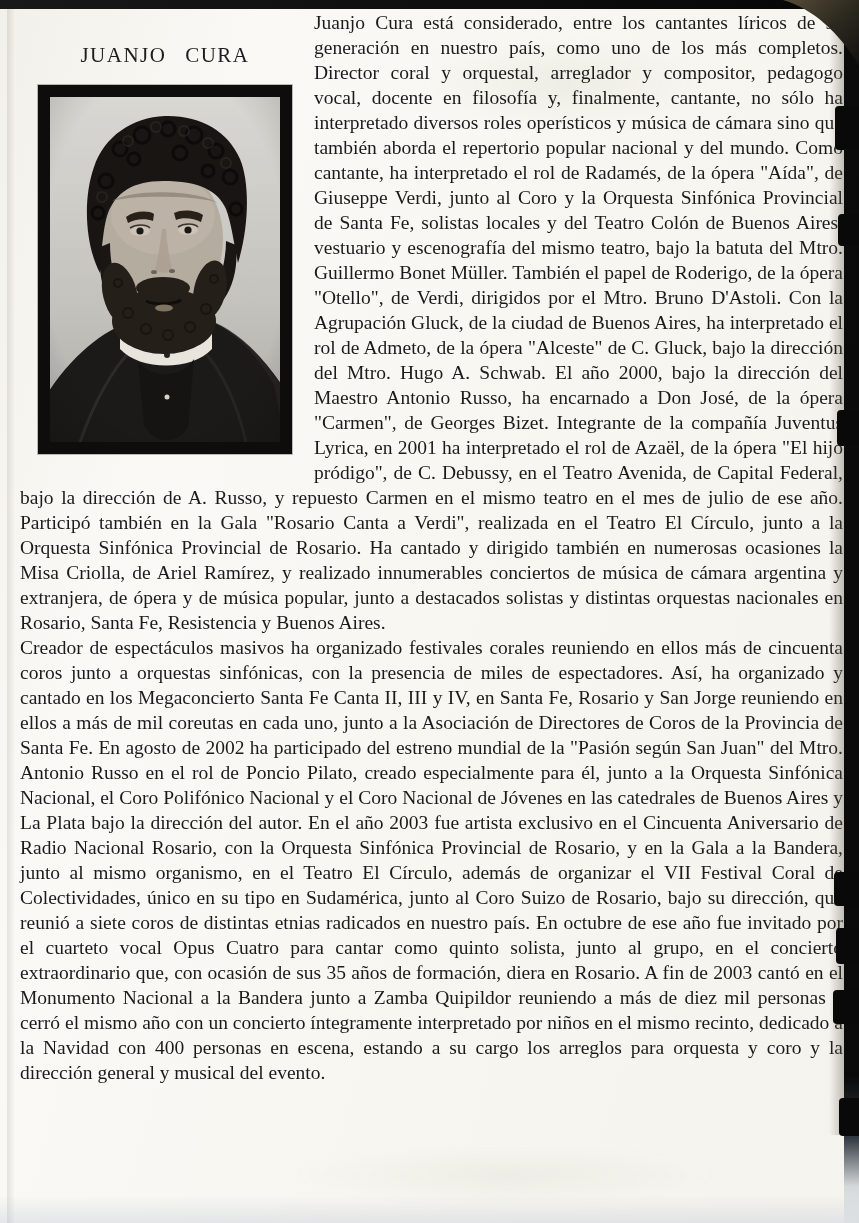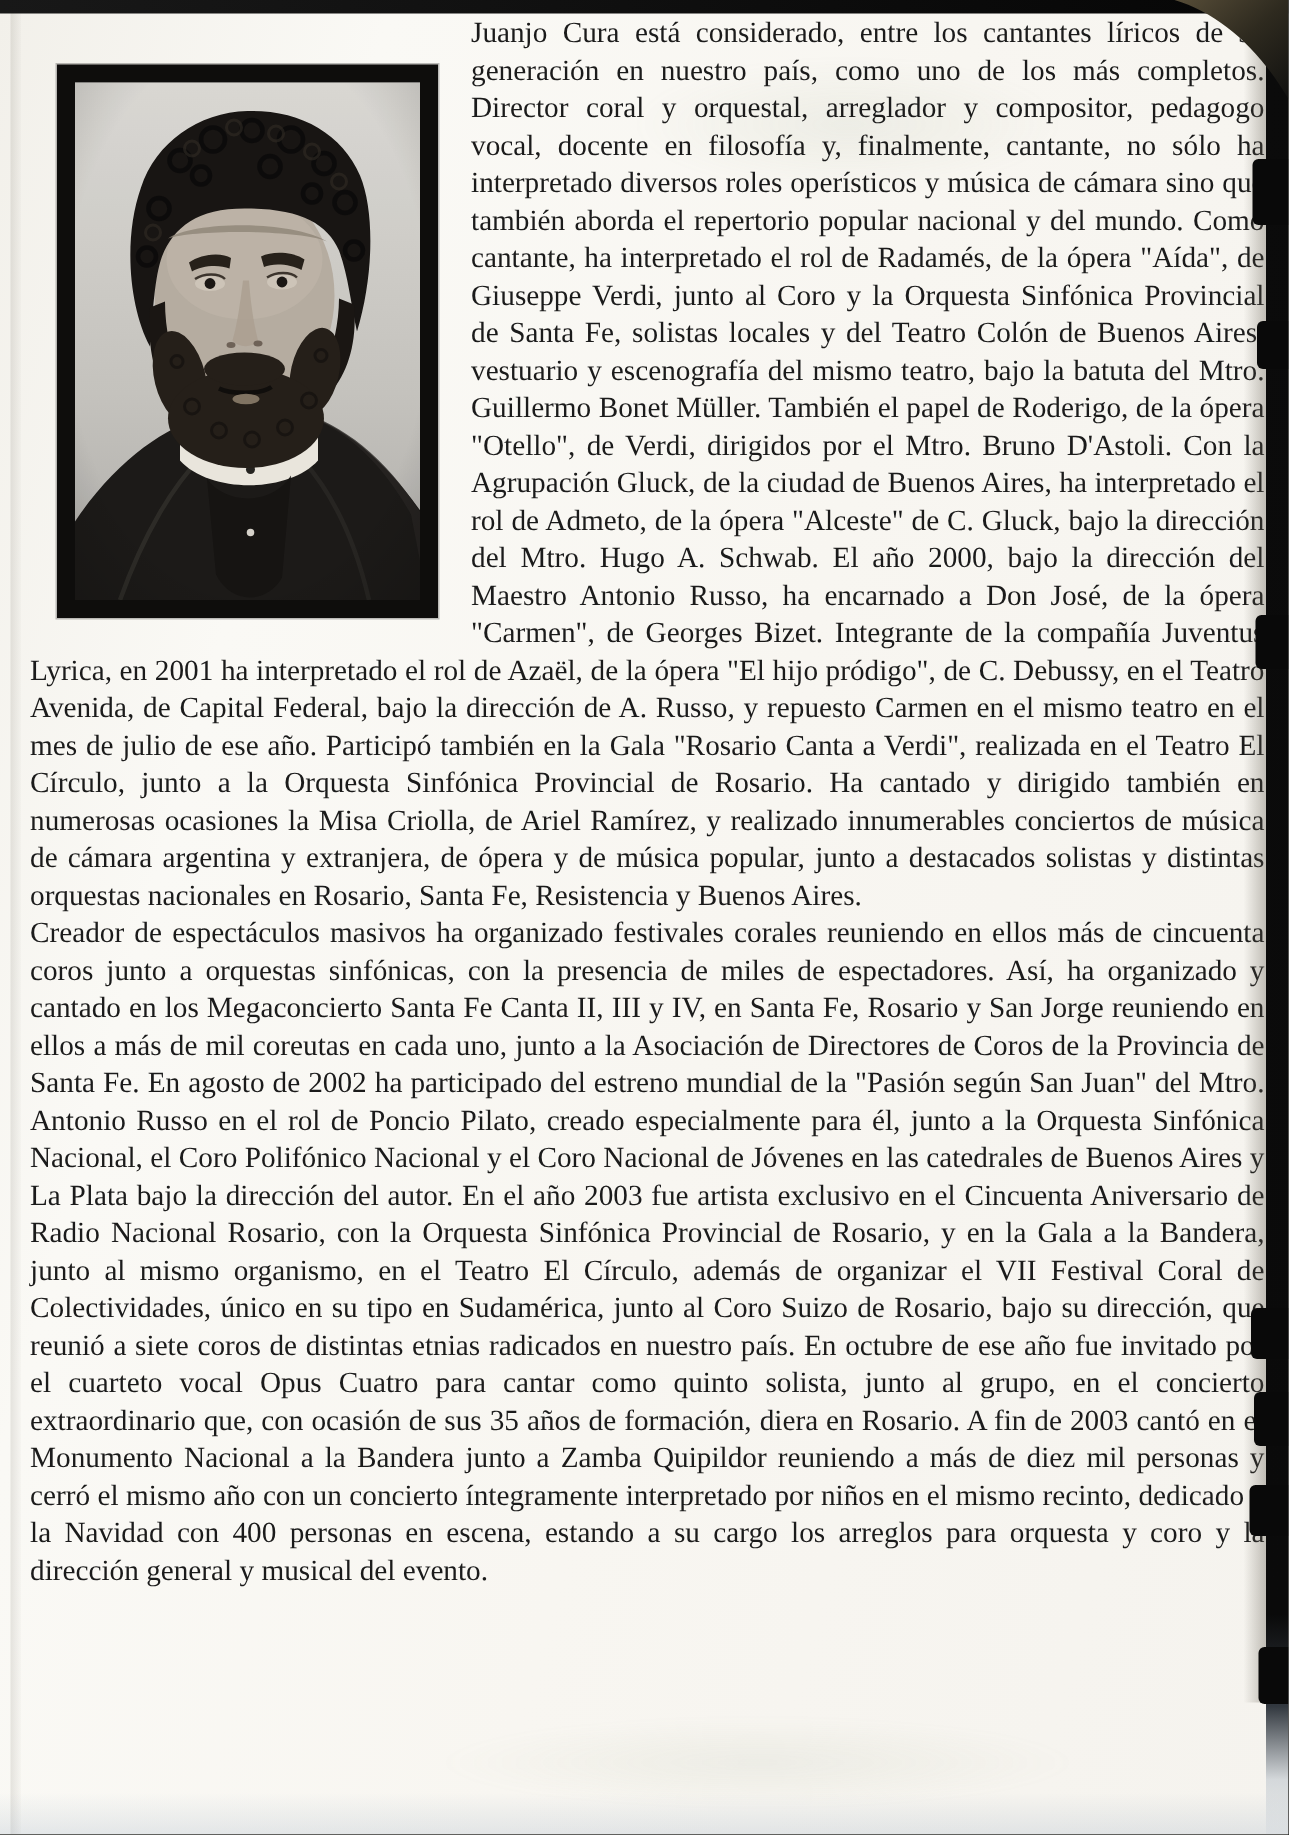--- a/index.html
+++ b/index.html
@@ -96,20 +96,21 @@
 <body>
 
 <div class="page">
 
   <div class="ghost ghost1"></div>
   <div class="ghost ghost2"></div>
 
   <div class="content">
 
     <div class="photo-block">
+      <div class="page-title">JUANJO CURA</div>
 
       <div class="photo-frame">
         <svg width="230" height="345" viewBox="0 0 230 345" xmlns="http://www.w3.org/2000/svg">
           <defs>
             <linearGradient id="bgG" x1="0" y1="0" x2="0" y2="1">
               <stop offset="0" stop-color="#dcdad5"></stop>
               <stop offset="0.6" stop-color="#c6c4bf"></stop>
               <stop offset="1" stop-color="#b0aeaa"></stop>
             </linearGradient>
             <radialGradient id="vig" cx="0.5" cy="0.45" r="0.75">

